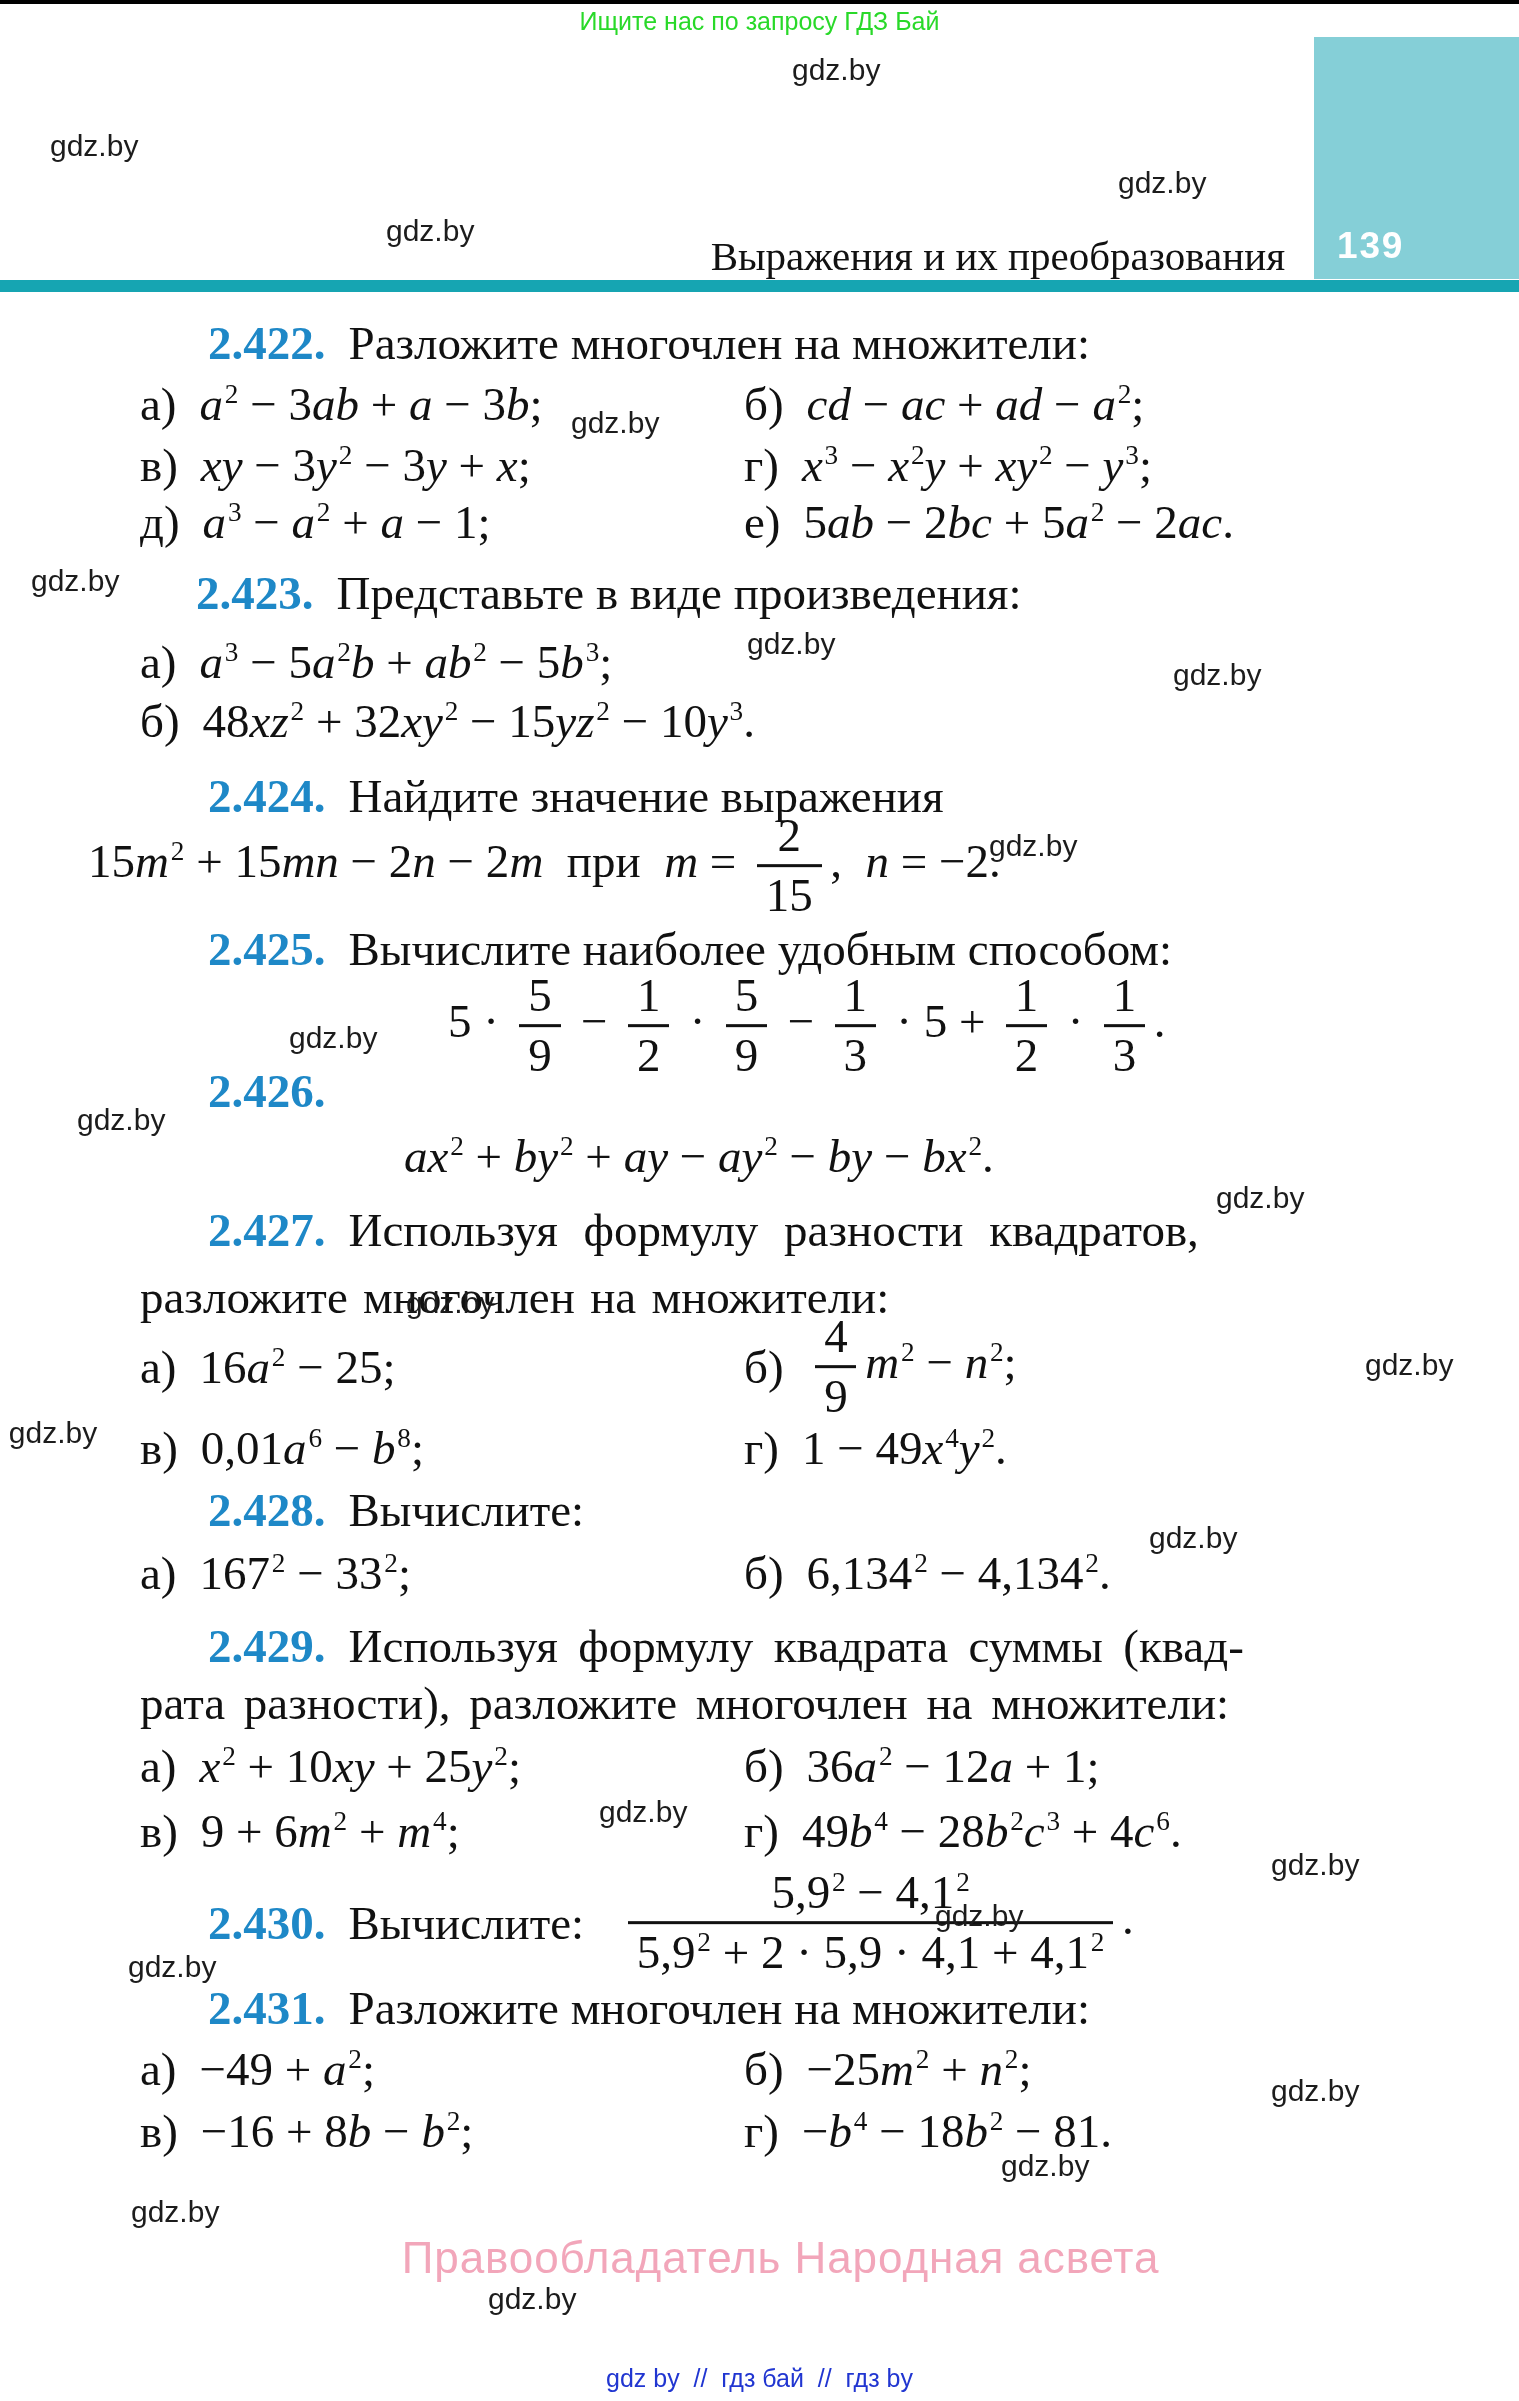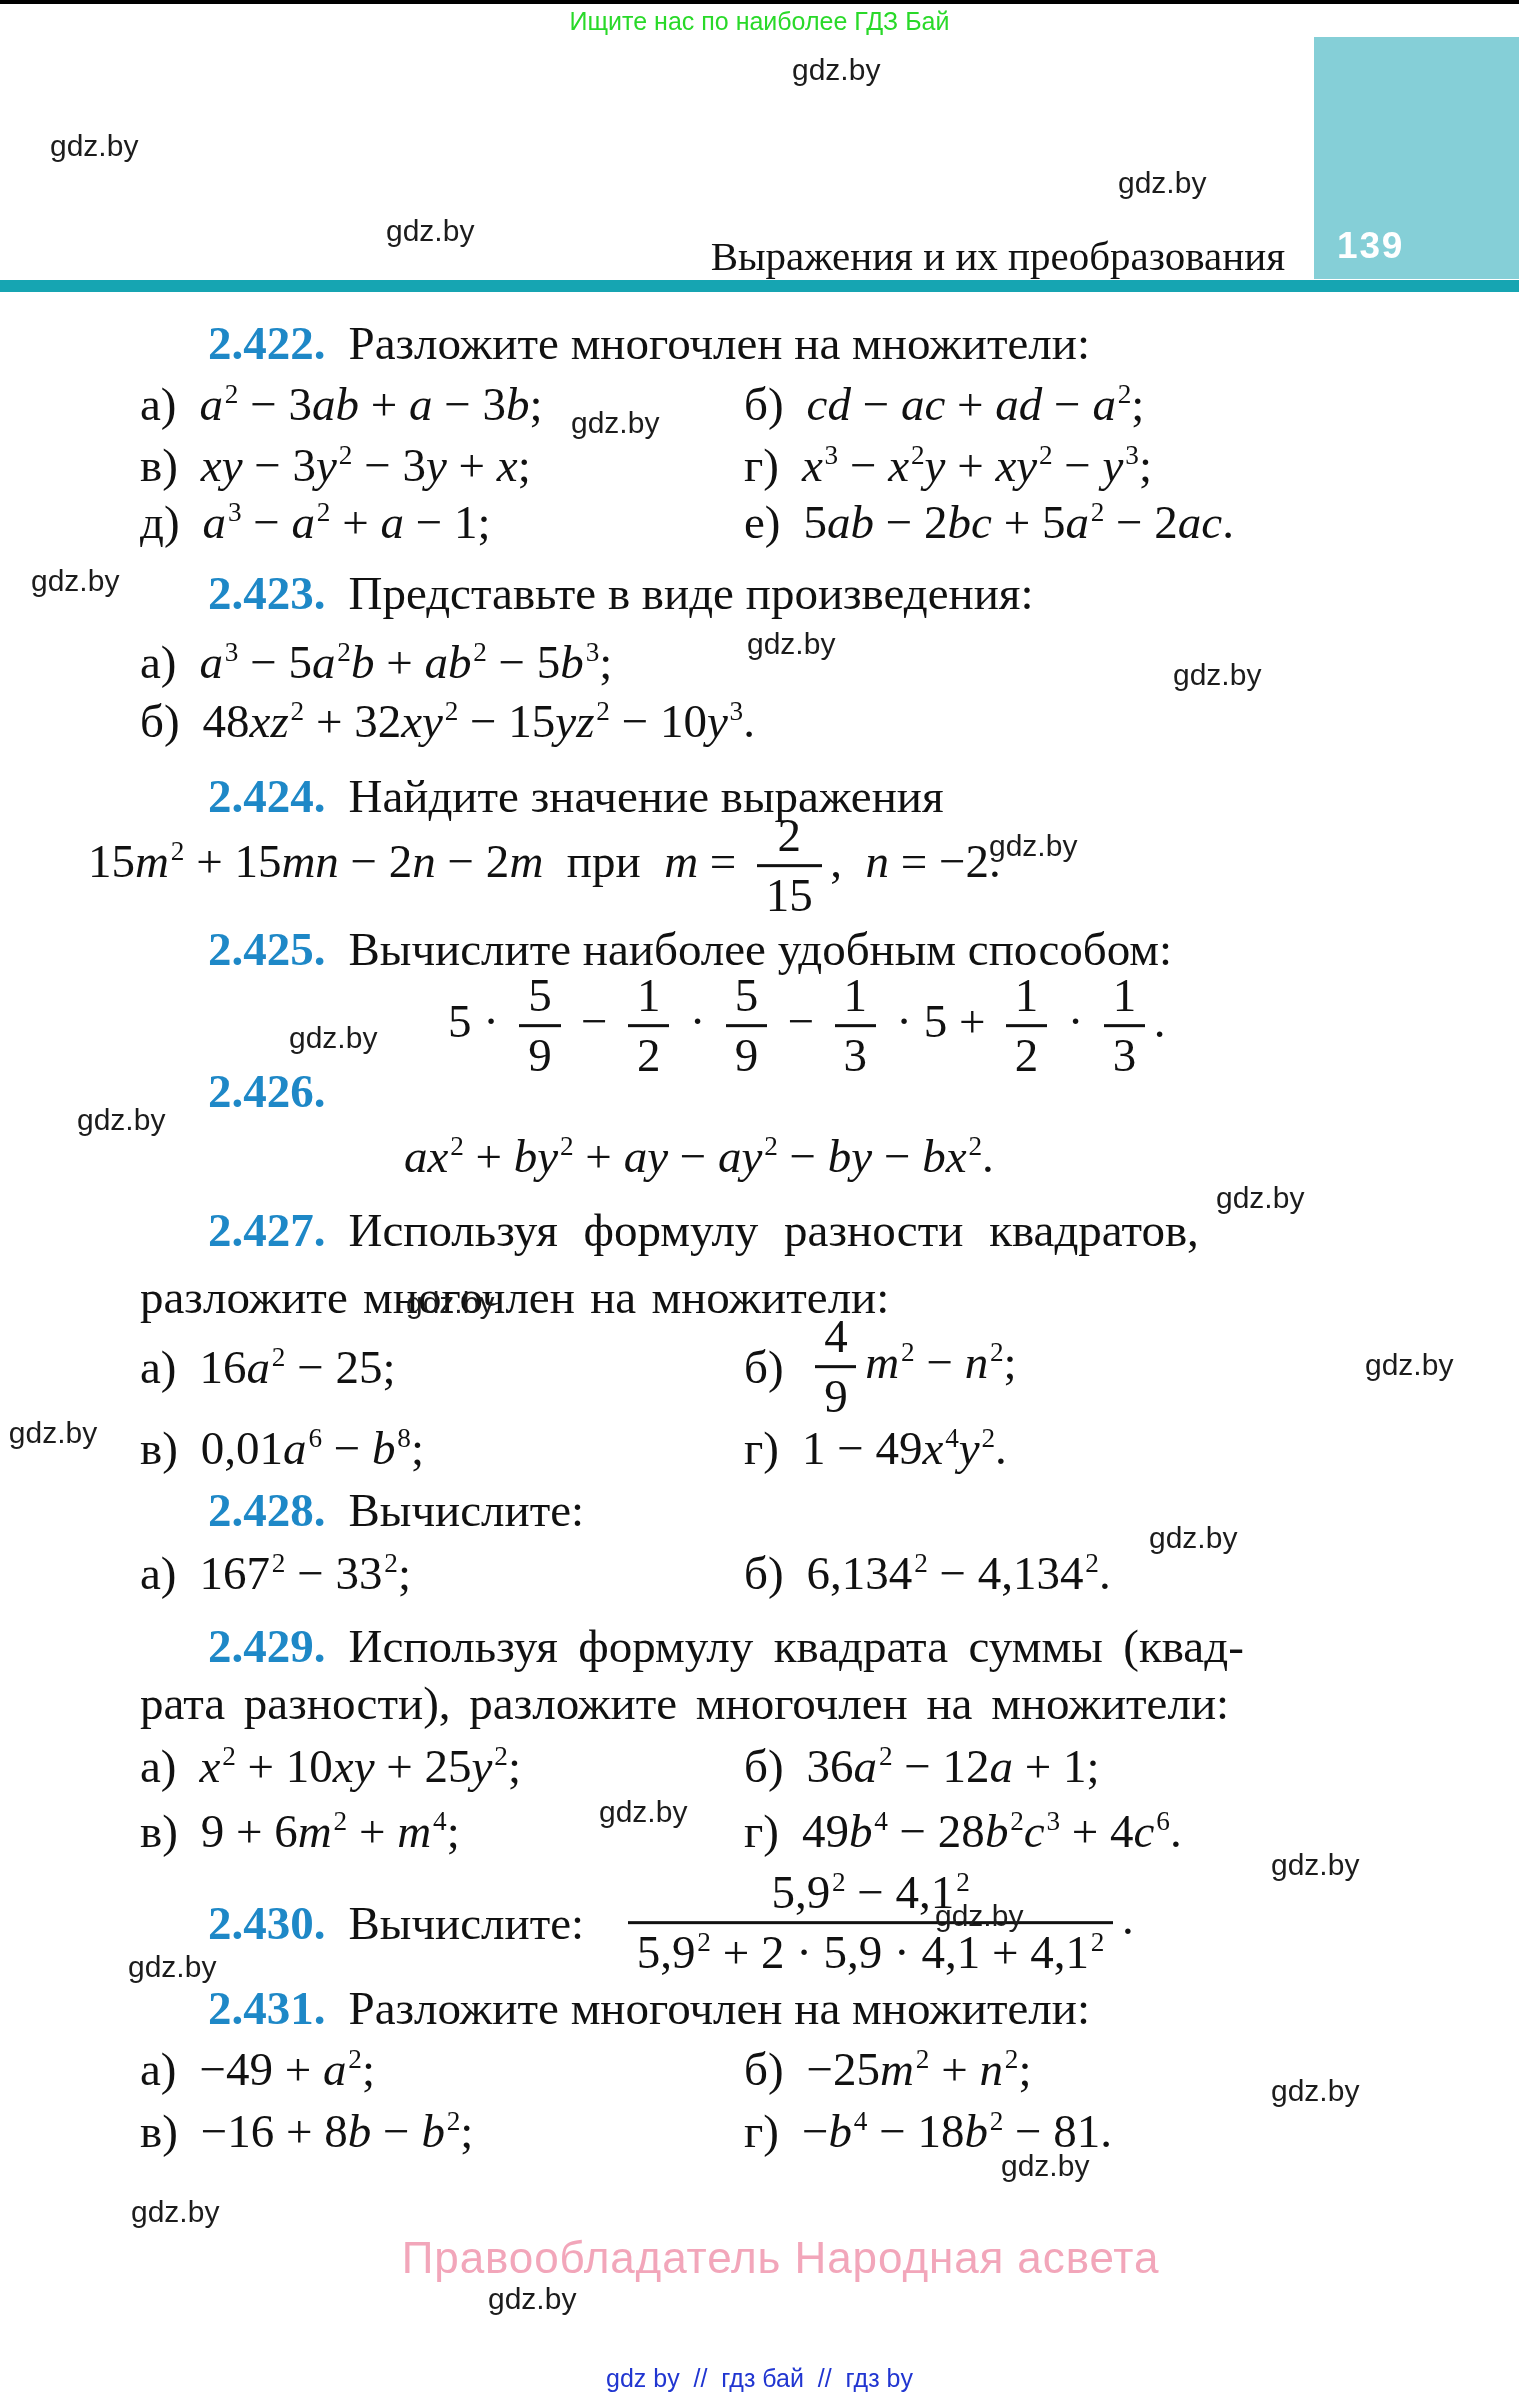--- a/index.html
+++ b/index.html
@@ -28,21 +28,21 @@
   .pink{position:absolute;top:2258px;left:0;width:100%;text-align:center;transform:translateY(-50%);
         font-family:"Liberation Sans",sans-serif;font-size:44px;color:var(--footer-pink,#f2a6ba);letter-spacing:0.9px;margin-left:21px;}
   .links{position:absolute;top:2378px;left:0;width:100%;text-align:center;transform:translateY(-50%);
         font-family:"Liberation Sans",sans-serif;font-size:25px;color:var(--links-blue,#2136d1);white-space:pre;}
 </style>
 </head>
 <body>
 
 <div class="page">
   <div class="topbar"></div>
-  <div class="banner">Ищите нас по наиболее ГДЗ Бай</div>
+  <div class="banner">Ищите нас по запросу ГДЗ Бай</div>
 
   <div class="pagebox">
     <span class="pagenum">139</span>
   </div>
   <div class="htitle">Выражения и их преобразования</div>
   <div class="hrule"></div>
 
   <div class="line" style="left:208px;top:343px">
     <span class="enum">2.422.</span><span class="etitle">Разложите многочлен на множители:</span>
   </div>
@@ -58,21 +58,21 @@
   <div class="line" style="left:744px;top:465px">
     <span class="lbl">г)</span><span class="m"><i>x</i><sup>3</sup> − <i>x</i><sup>2</sup><i>y</i> + <i>xy</i><sup>2</sup> − <i>y</i><sup>3</sup>;</span>
   </div>
   <div class="line" style="left:140px;top:522px">
     <span class="lbl">д)</span><span class="m"><i>a</i><sup>3</sup> − <i>a</i><sup>2</sup> + <i>a</i> − 1;</span>
   </div>
   <div class="line" style="left:744px;top:522px">
     <span class="lbl">е)</span><span class="m">5<i>ab</i> − 2<i>bc</i> + 5<i>a</i><sup>2</sup> − 2<i>ac</i>.</span>
   </div>
 
-  <div class="line" style="left:208px;top:593px">
+  <div class="line" style="left:196px;top:593px">
     <span class="enum">2.423.</span><span class="etitle">Представьте в виде произведения:</span>
   </div>
   <div class="line" style="left:140px;top:662px">
     <span class="lbl">а)</span><span class="m"><i>a</i><sup>3</sup> − 5<i>a</i><sup>2</sup><i>b</i> + <i>ab</i><sup>2</sup> − 5<i>b</i><sup>3</sup>;</span>
   </div>
   <div class="line" style="left:140px;top:721px">
     <span class="lbl">б)</span><span class="m">48<i>xz</i><sup>2</sup> + 32<i>xy</i><sup>2</sup> − 15<i>yz</i><sup>2</sup> − 10<i>y</i><sup>3</sup>.</span>
   </div>
 
   <div class="line" style="left:208px;top:796px">

